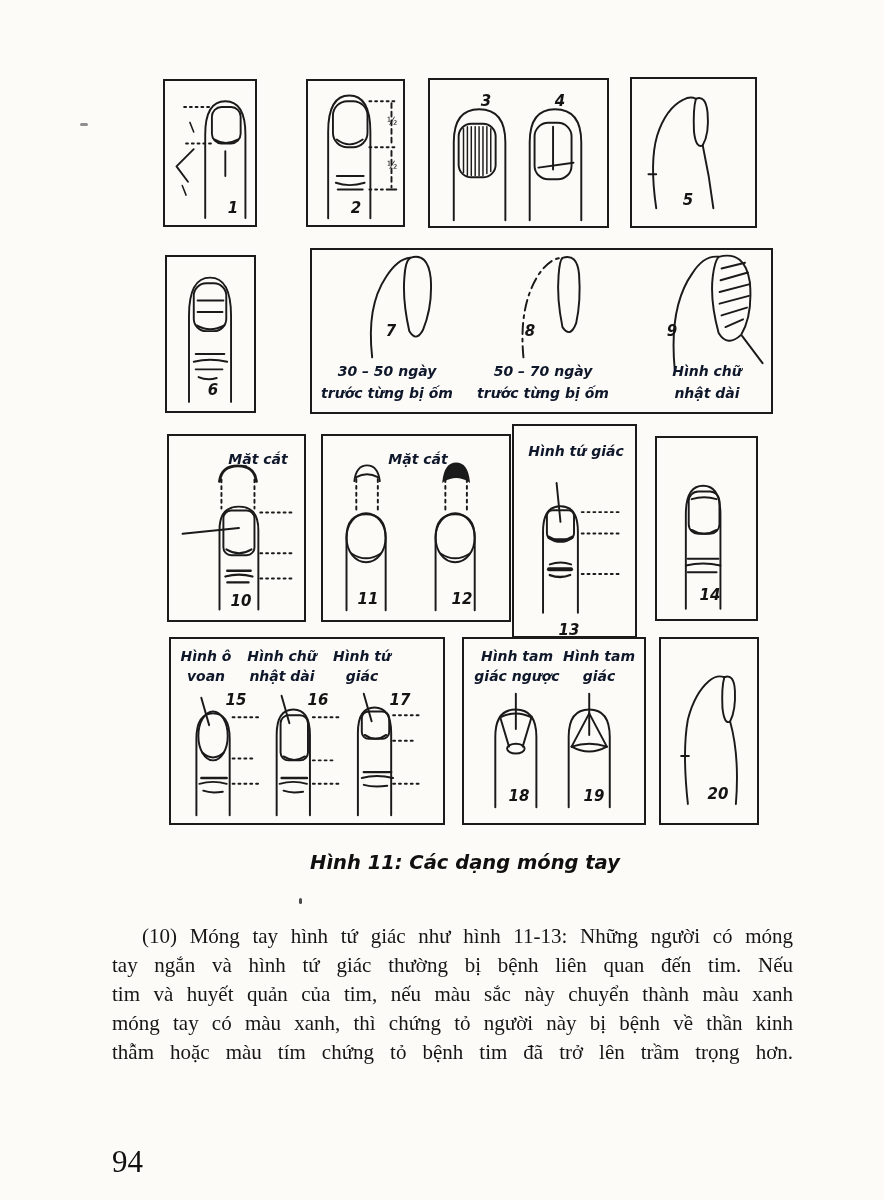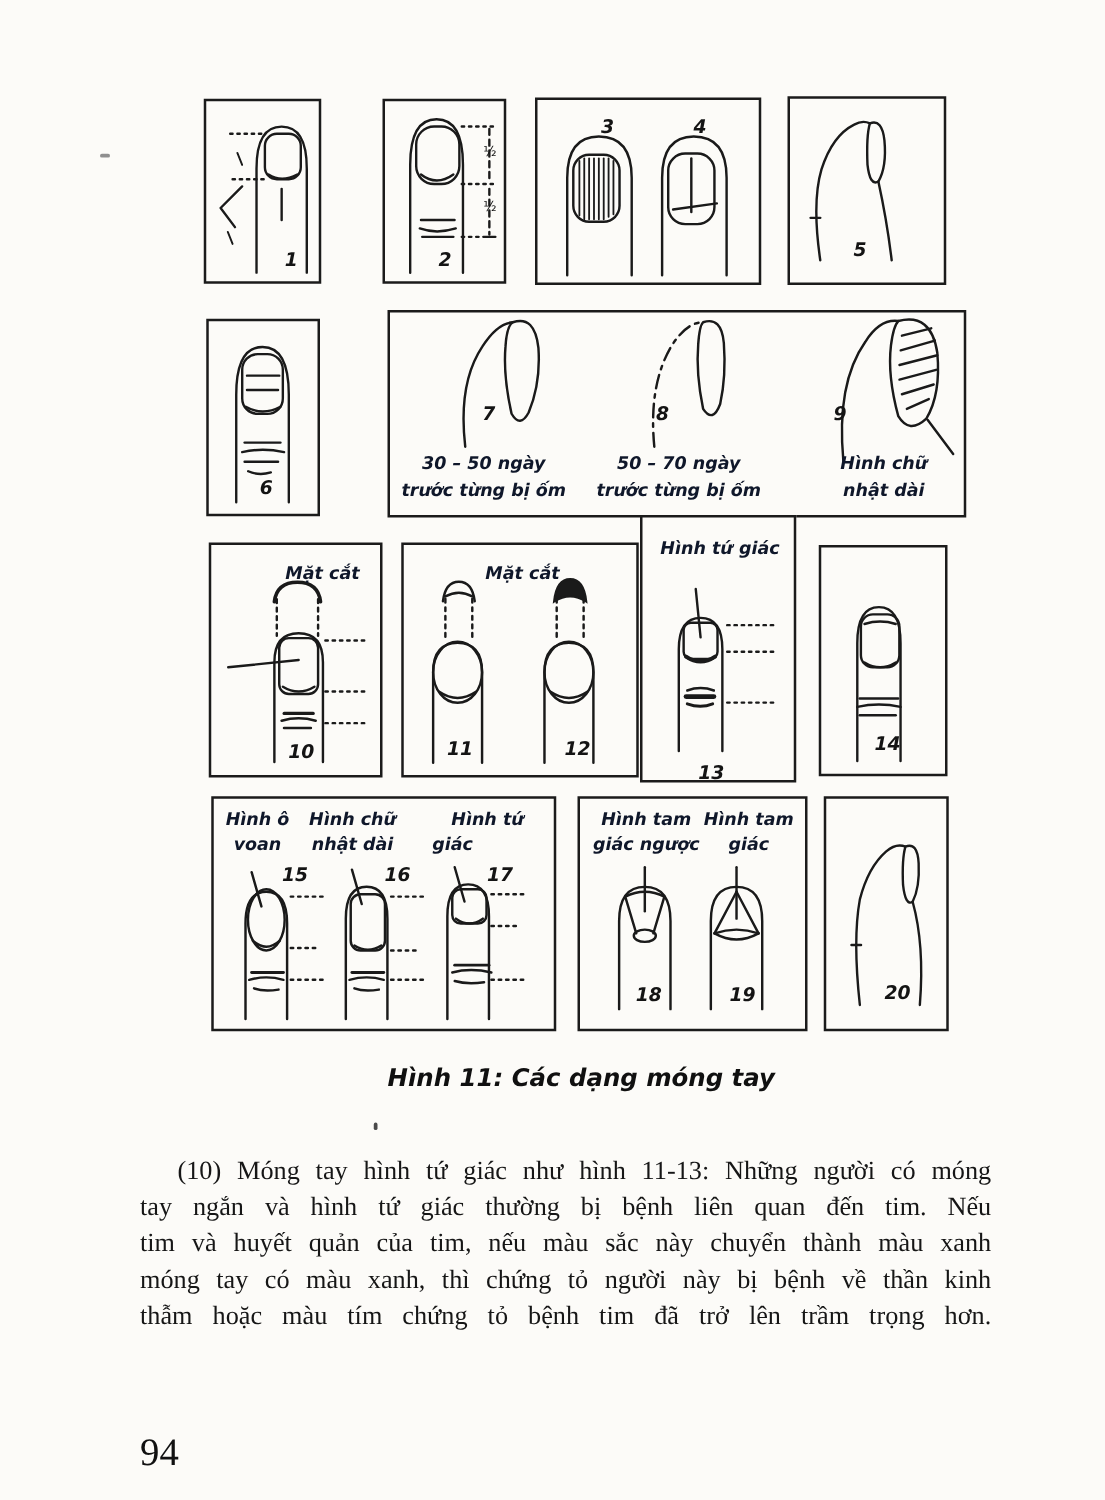--- a/index.html
+++ b/index.html
@@ -192,21 +192,21 @@
         <path d="M123,46 Q125,28 136,28 Q147,28 149,46 Q136,38 123,46 Z" fill="#1a1a1a"></path>
         <ellipse cx="135" cy="104" rx="20" ry="25"></ellipse>
         <path d="M120,120 Q135,130 150,120"></path>
       </g>
     </svg>
     <span class="flabel" style="left:56px;top:14px;width:78px;">Mặt cắt</span>
     <span class="num wide" style="left:28px;top:154px;">11</span>
     <span class="num wide" style="left:122px;top:154px;">12</span>
   </div>
 
-  <div class="panel" style="left:512px;top:412px;width:125px;height:214px;">
+  <div class="panel" style="left:512px;top:424px;width:125px;height:214px;">
     <svg class="draw" viewBox="0 0 125 187">
       <g fill="none" stroke="#1a1a1a" stroke-width="2" stroke-linecap="round">
         <path d="M30,178 V94 Q30,68 48,68 Q66,68 66,94 V178"></path>
         <path d="M44,44 L48,84"></path>
         <rect x="34" y="72" width="28" height="30" rx="6"></rect>
         <path d="M36,100 Q48,108 60,100" stroke-width="3.4"></path>
         <path d="M70,74 H112" stroke-dasharray="2 4"></path>
         <path d="M70,96 H112" stroke-dasharray="2 4"></path>
         <path d="M70,138 H112" stroke-dasharray="2 4"></path>
         <path d="M37,128 Q48,124 59,128"></path>
@@ -267,21 +267,21 @@
         <path d="M226,148 H256" stroke-dasharray="2 4"></path>
         <path d="M196,136 H224" stroke-width="2.4"></path>
         <path d="M194,142 Q209,138 226,142"></path>
         <path d="M196,149 Q206,152 220,150"></path>
       </g>
     </svg>
     <span class="flabel" style="left:0px;top:8px;width:70px;">Hình ô</span>
     <span class="flabel" style="left:0px;top:28px;width:70px;">voan</span>
     <span class="flabel" style="left:76px;top:8px;width:70px;">Hình chữ</span>
     <span class="flabel" style="left:76px;top:28px;width:70px;">nhật dài</span>
-    <span class="flabel" style="left:156px;top:8px;width:70px;margin-left:28px;">Hình tứ</span>
+    <span class="flabel" style="left:156px;top:8px;width:70px;">Hình tứ</span>
     <span class="flabel" style="left:156px;top:28px;width:70px;">giác</span>
     <span class="num wide" style="left:48px;top:52px;">15</span>
     <span class="num wide" style="left:130px;top:52px;">16</span>
     <span class="num wide" style="left:212px;top:52px;">17</span>
   </div>
 
   <div class="panel" style="left:462px;top:637px;width:184px;height:188px;">
     <svg class="draw" viewBox="0 0 184 188">
       <g fill="none" stroke="#1a1a1a" stroke-width="2" stroke-linecap="round">
         <path d="M32,172 V100 Q32,72 53,72 Q74,72 74,100 V172"></path>

